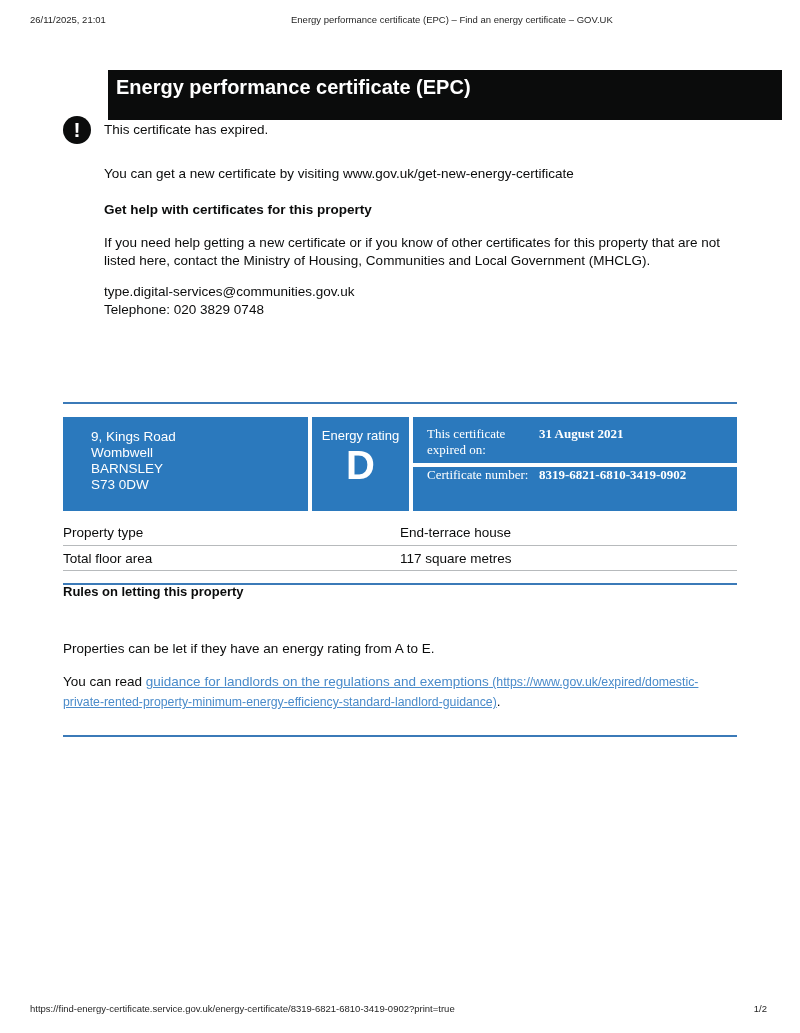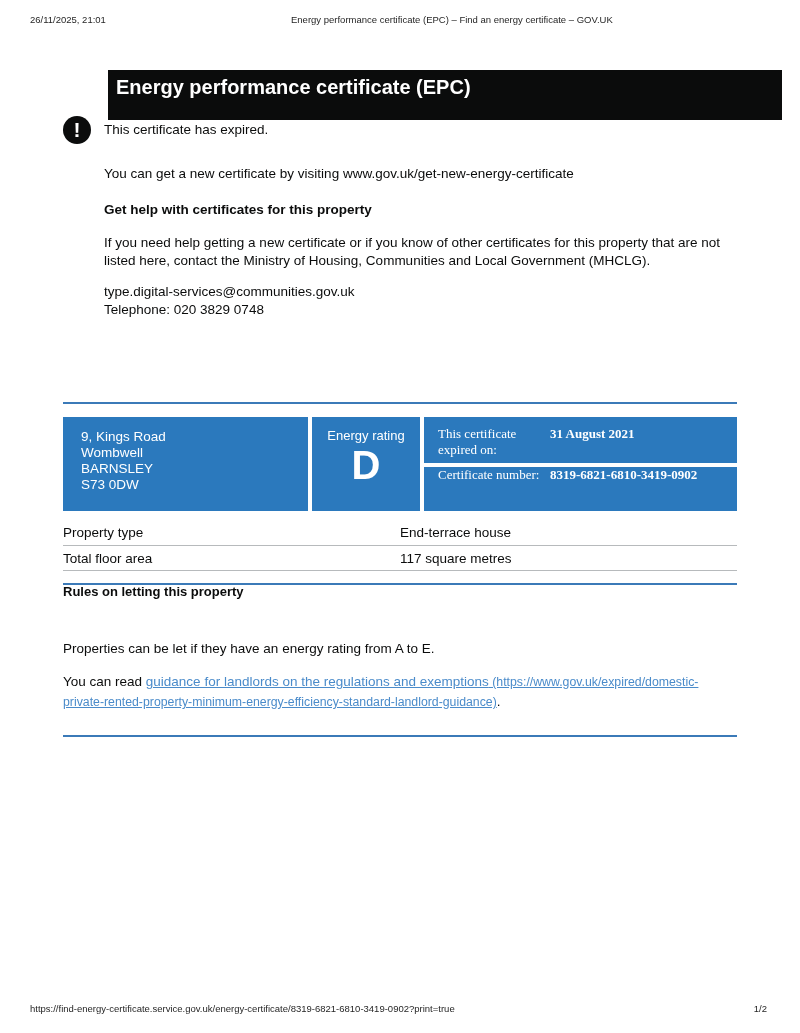--- a/index.html
+++ b/index.html
@@ -30,22 +30,22 @@
   .h-gethelp  { top: 201px; left: 104px; font-weight: bold; }
   .p-body     { top: 234px; left: 104px; }
   .p-contact  { top: 283px; left: 104px; }
 
   .hr-blue { left: 63px; width: 674px; height: 2px; background: #3b7ab8; }
   .hr1 { top: 402px; } .hr2 { top: 583px; } .hr3 { top: 735px; }
 
   
   .bluebox { top: 417px; left: 63px; width: 674px; height: 94px; display: flex; gap: 4px; }
   .bcell { background: #2b79bd; color: #ffffff; }
-  .addr-cell { width: 245px; padding: 12px 18px; font-size: 13.5px; line-height: 16px; }
-  .rating-cell { width: 108px; text-align: center; padding-top: 11px; }
+  .addr-cell { width: 245px; padding: 12px 28px; font-size: 13.5px; line-height: 16px; }
+  .rating-cell { width: 97px; text-align: center; padding-top: 11px; }
   .rating-label { font-size: 13px; }
   .rating-letter { font-size: 40px; font-weight: bold; line-height: 42px; margin-top: 1px; }
   .dates-col { flex: 1; display: flex; flex-direction: column; gap: 4px; }
   .date-row { display: flex; padding: 0 14px; font-size: 13px; line-height: 16px; font-family: Liberation Serif, serif; }
   .date-row-1 { height: 46px; padding-top: 9px; }
   .date-row-2 { height: 44px; align-items: flex-start; }
   .dr-label { width: 112px; flex: 0 0 112px; }
   .dr-value { font-weight: bold; }
 
   

